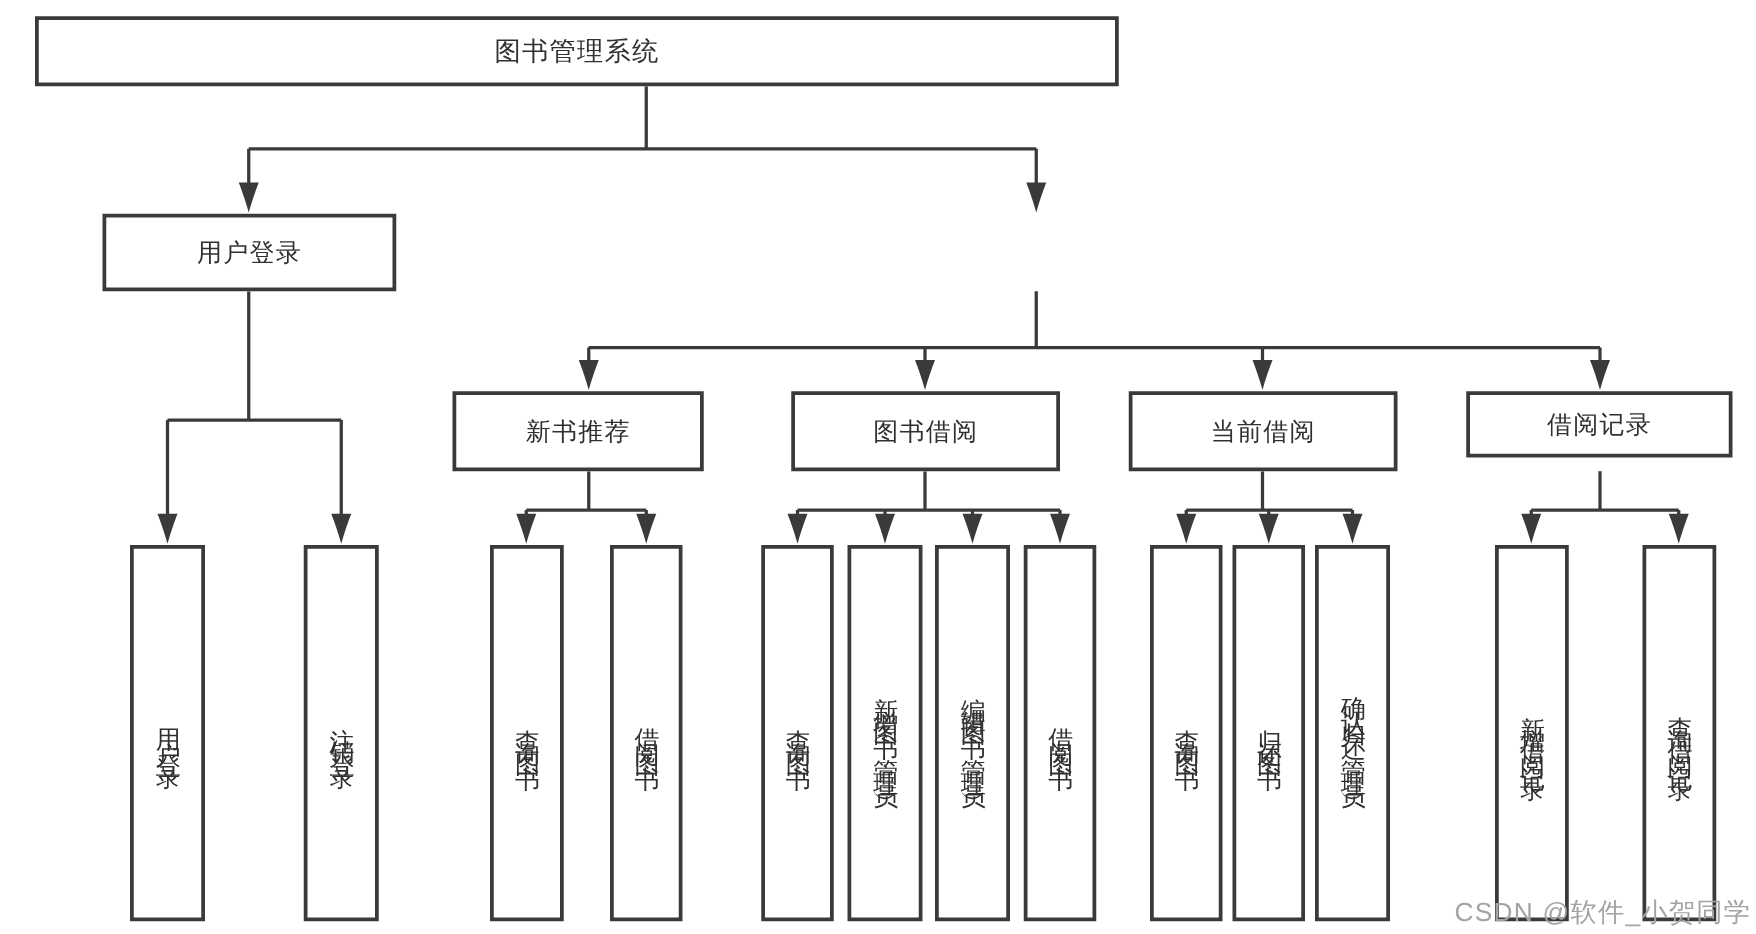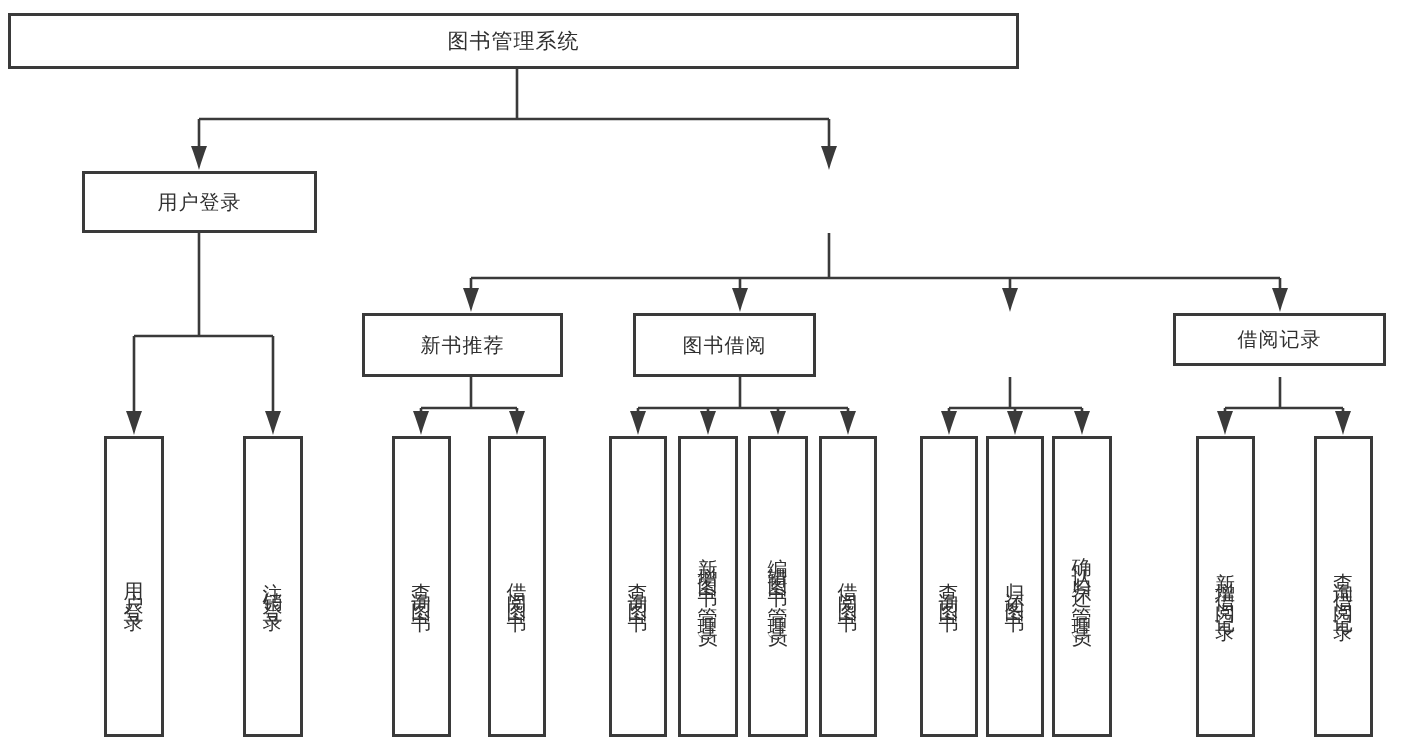--- a/index.html
+++ b/index.html
@@ -92,33 +92,36 @@
       <use href="#arr" x="778" y="435"></use>
       <use href="#arr" x="848" y="435"></use>
       <use href="#arr" x="949" y="435"></use>
       <use href="#arr" x="1015" y="435"></use>
       <use href="#arr" x="1082" y="435"></use>
       <use href="#arr" x="1225" y="435"></use>
       <use href="#arr" x="1343" y="435"></use>
     </g>
   </svg>
 
-  <div class="box h root" style="left:8px;top:13px;width:1011px;height:56px">
+  <div class="box h root" style="left:28px;top:13px;width:867px;height:56px">
     <span>图书管理系统</span>
   </div>
 
   <div class="box h" style="left:82px;top:171px;width:235px;height:62px">
     <span>用户登录</span>
   </div>
 
   <div class="box h" style="left:362px;top:313px;width:201px;height:64px">
     <span>新书推荐</span>
   </div>
-  <div class="box h" style="left:633px;top:313px;width:183px;height:64px">
+  <div class="box h" style="left:633px;top:313px;width:215px;height:64px">
     <span>图书借阅</span>
+  </div>
+  <div class="box h" style="left:903px;top:313px;width:215px;height:64px">
+    <span>当前借阅</span>
   </div>
   <div class="box h" style="left:1173px;top:313px;width:213px;height:53px">
     <span>借阅记录</span>
   </div>
 
   <div class="box v" style="left:104px;width:60px">
     <span class="vtext">用户登录</span>
   </div>
   <div class="box v" style="left:243px;width:60px">
     <span class="vtext">注销登录</span>
@@ -154,14 +157,15 @@
     <span class="vtext">确认归还（管理员）</span>
   </div>
 
   <div class="box v" style="left:1196px;width:59px">
     <span class="vtext">新增借阅记录</span>
   </div>
   <div class="box v" style="left:1314px;width:59px">
     <span class="vtext">查询借阅记录</span>
   </div>
 
+  <div class="watermark">CSDN @软件_小贺同学</div>
 
 </div>
 
 </body></html>

